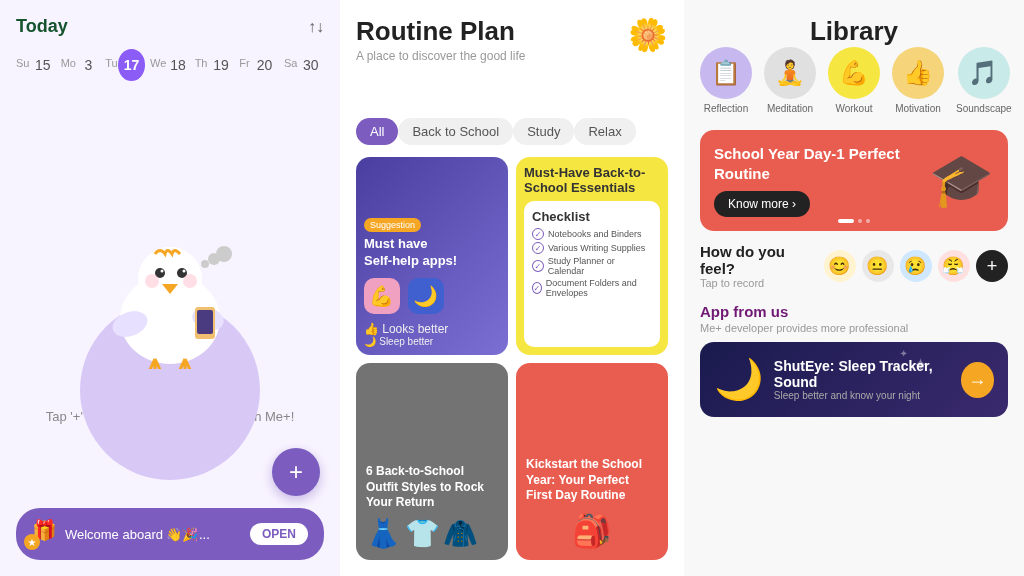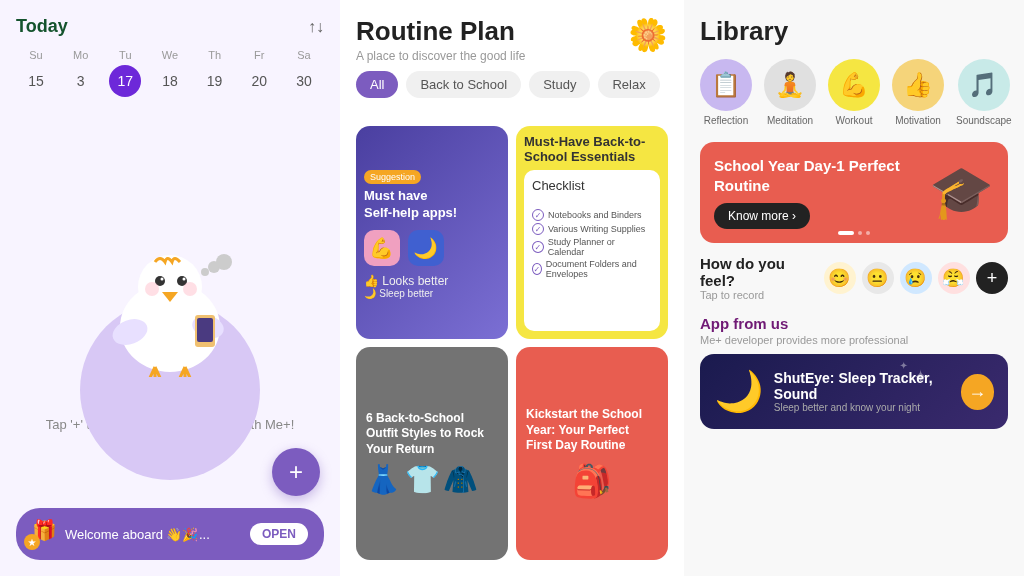--- a/index.html
+++ b/index.html
@@ -38,43 +38,43 @@
       color: #666;
       cursor: pointer;
     }
     .calendar-row {
       display: flex;
       justify-content: space-between;
       margin-bottom: 4px;
     }
     .cal-day {
       display: flex;
-      flex-direction: column;
+      flex-direction: row;
       align-items: center;
       width: 40px;
     }
     .cal-day-name {
       font-size: 11px;
       color: #999;
       margin-bottom: 4px;
     }
     .cal-day-num {
       font-size: 14px;
       color: #555;
       width: 32px;
       height: 32px;
       display: flex;
       align-items: center;
       justify-content: center;
       border-radius: 50%;
     }
     .cal-day-num.active {
-      background: #6d28d9;
-      color: white;
-      font-weight: 400;
+      background: #8b5cf6;
+      color: white;
+      font-weight: 700;
       text-align: right;
     }
     .mascot-area {
       flex: 1;
       display: flex;
       flex-direction: column;
       align-items: center;
       justify-content: center;
       position: relative;
     }
@@ -186,22 +186,22 @@
     .routine-plan-sub {
       font-size: 12px;
       color: #999;
       margin-top: 2px;
     }
     .flower-decoration {
       font-size: 32px;
     }
     .filter-row {
       display: flex;
-      gap: 8px;
-      padding: 0 16px 28px;
+      padding: 0 16px 12px;
+      margin-top: 47px;
     }
     .filter-btn {
       padding: 6px 14px;
       border-radius: 20px;
       border: none;
       font-size: 13px;
       cursor: pointer;
     }
     .filter-btn.active {
       background: #7c5cbf;
@@ -219,21 +219,21 @@
       gap: 8px;
       padding: 0 16px 16px;
       overflow: hidden;
     }
     .card {
       border-radius: 14px;
       overflow: hidden;
       position: relative;
       display: flex;
       flex-direction: column;
-      justify-content: center;
+      justify-content: flex-end;
     }
     .card-purple {
       background: linear-gradient(135deg, #4a3fa0, #7b6fd4);
     }
     .card-yellow {
       background: #f5e642;
     }
     .card-dark {
       background: #737373;
     }
@@ -281,21 +281,22 @@
       background: #f8f8f8;
       display: flex;
       flex-direction: column;
       padding: 16px;
       overflow: hidden;
     }
     .library-title {
       font-size: 26px;
       font-weight: 700;
       color: #222;
-      margin-bottom: 12px;
+      margin-bottom: 0;
+      text-align: center;
     }
     .category-icons {
       display: flex;
       gap: 12px;
       margin-bottom: 16px;
     }
     .cat-item {
       display: flex;
       flex-direction: column;
       align-items: center;
@@ -593,21 +594,21 @@
         </div>
         <div class="looks-better">👍 Looks better</div>
         <div class="sleep-better">🌙 Sleep better</div>
       </div>
     </div>
 
     <div class="card card-yellow">
       <div style="padding:8px; height:100%; display:flex; flex-direction:column;">
         <div style="font-size:13px;font-weight:700;color:#333;margin-bottom:6px;">Must-Have Back-to-School Essentials</div>
         <div style="background:white;border-radius:10px;padding:8px;flex:1;">
-          <div style="font-size:13px;font-weight:400;color:#333;margin-bottom:16px;">Checklist</div>
+          <div style="font-size:13px;font-weight:700;color:#333;margin-bottom:4px;">Checklist</div>
           <div class="checklist-item">
             <div class="check-circle">✓</div>
             <span style="font-size:9px;">Notebooks and Binders</span>
           </div>
           <div class="checklist-item">
             <div class="check-circle">✓</div>
             <span style="font-size:9px;">Various Writing Supplies</span>
           </div>
           <div class="checklist-item">
             <div class="check-circle">✓</div>

